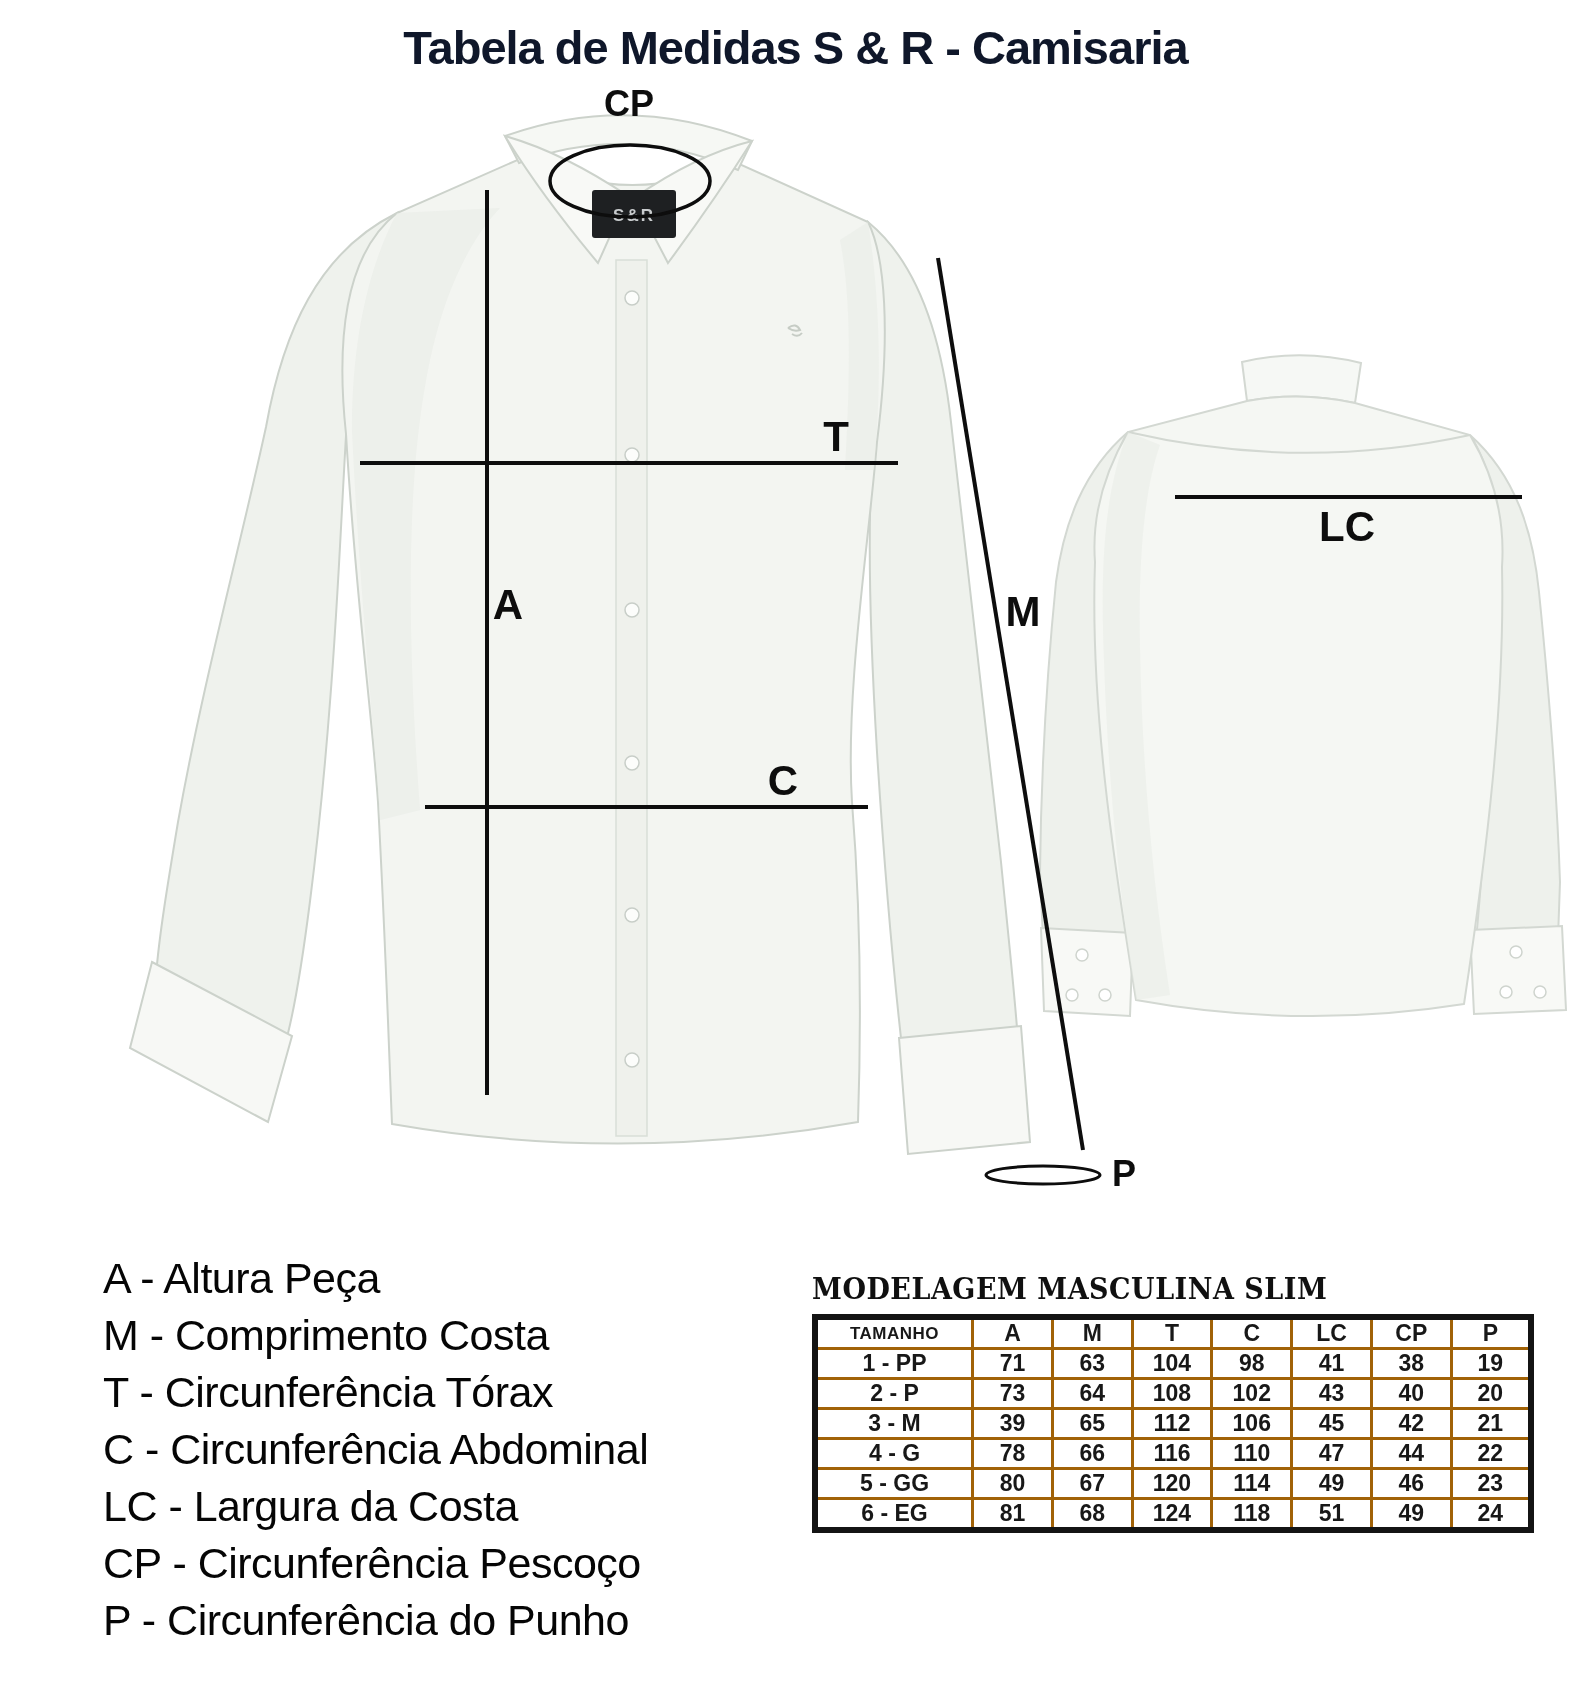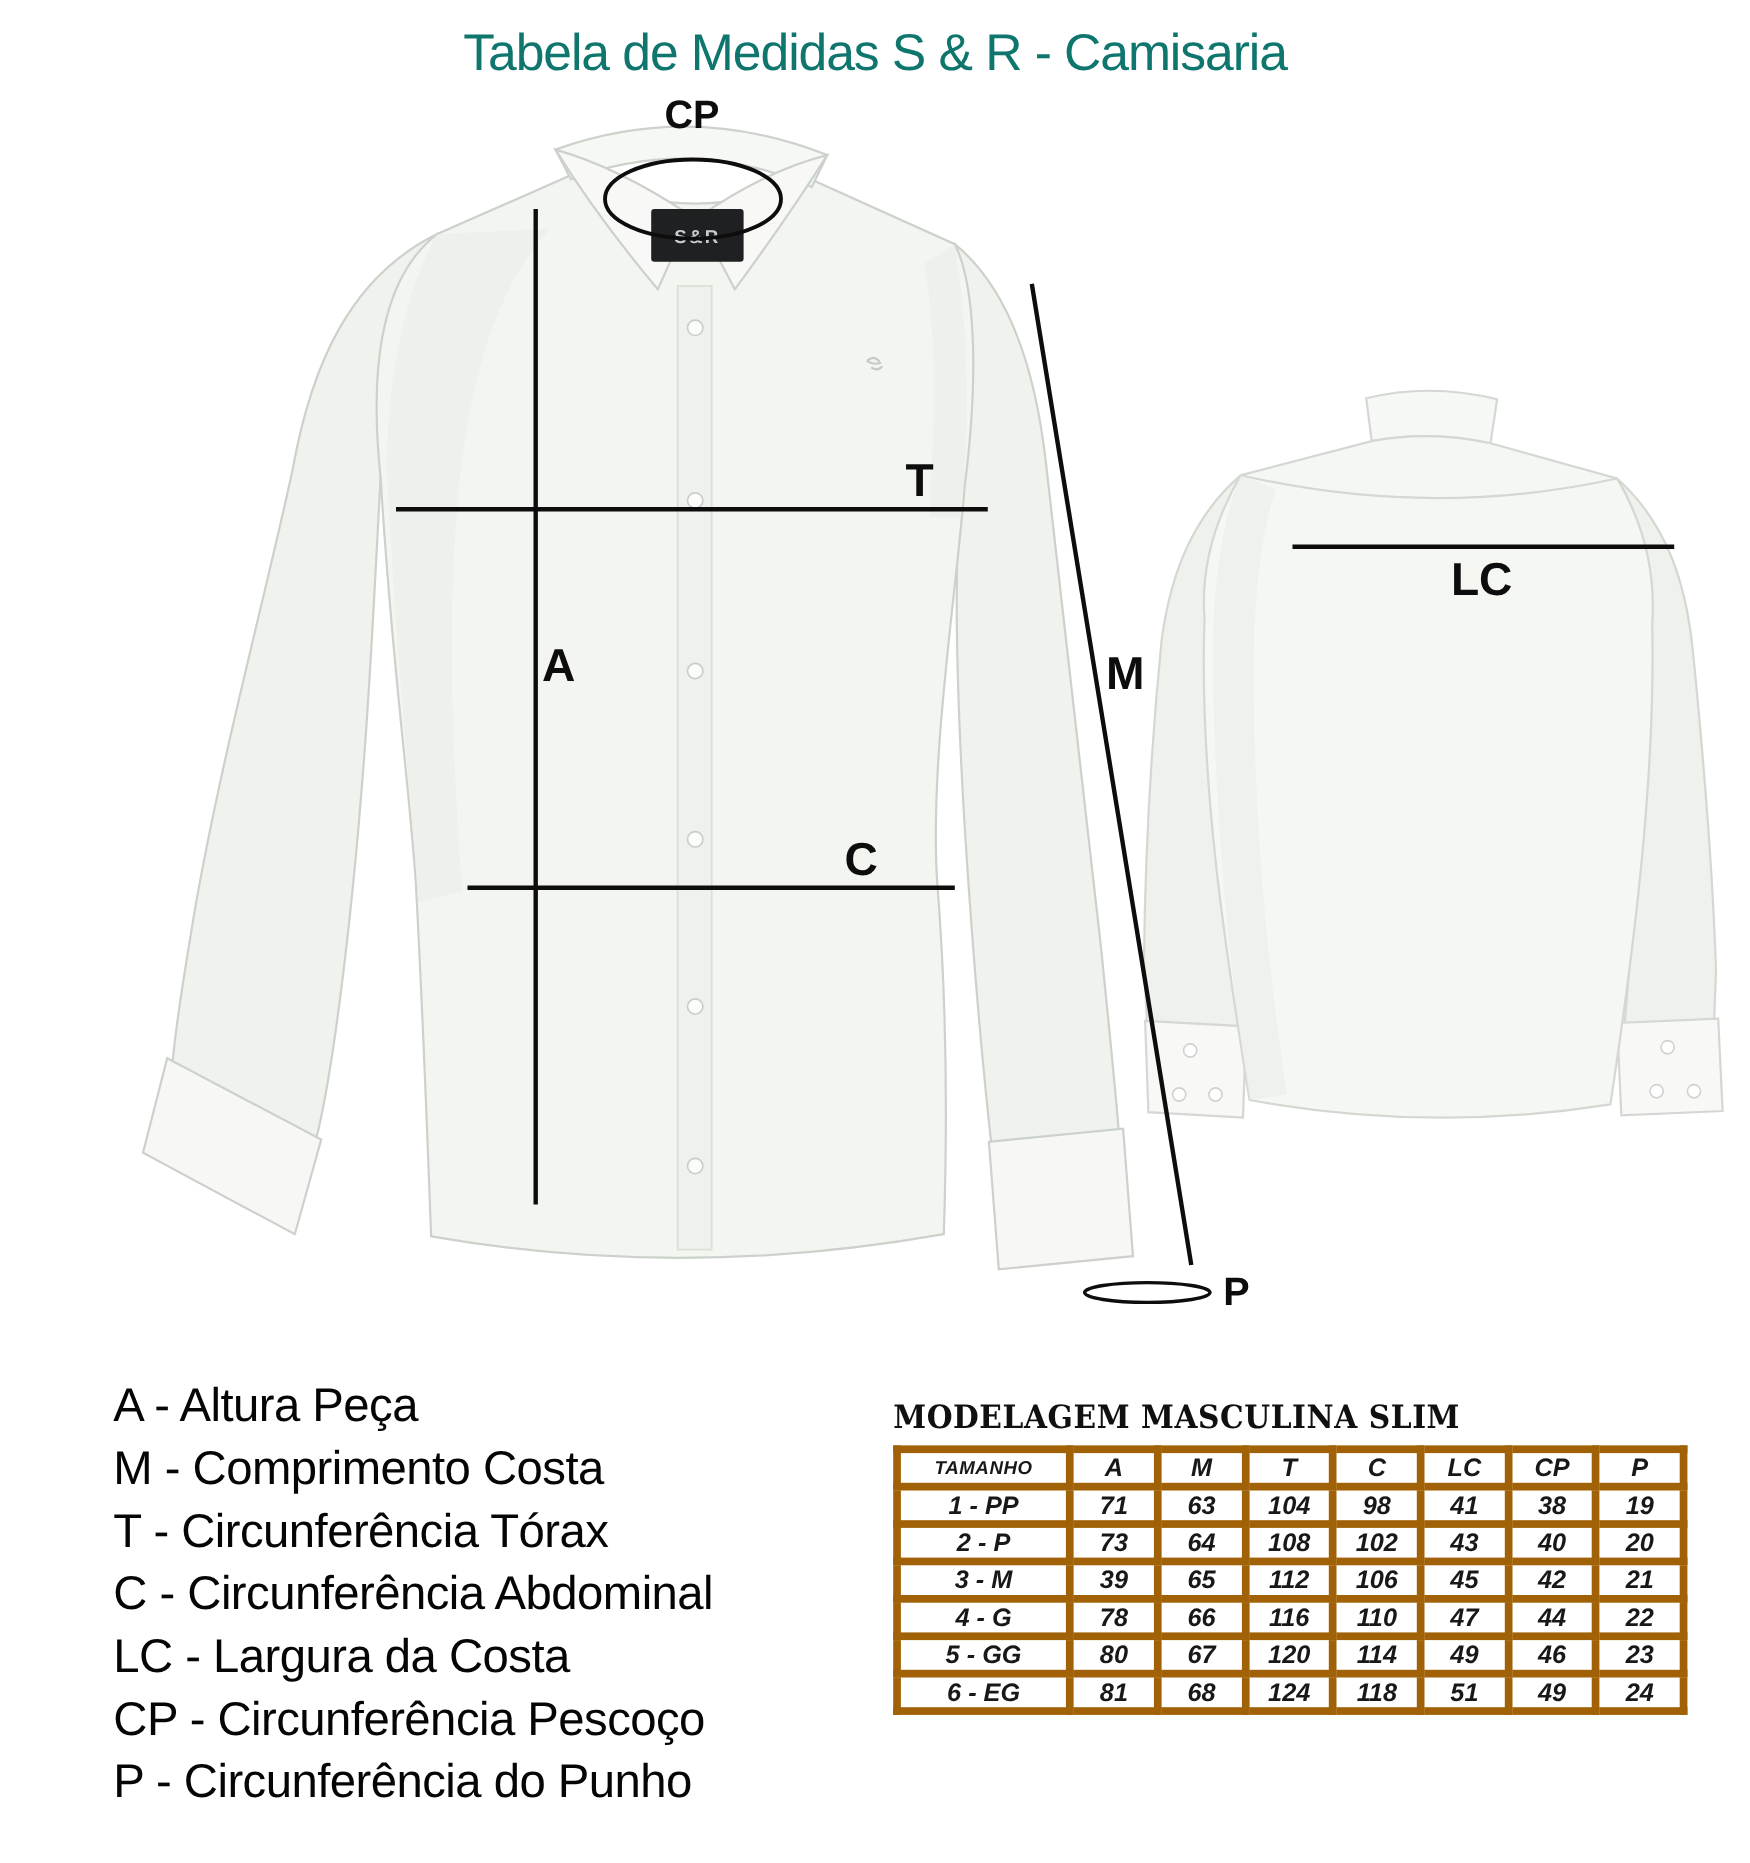--- a/index.html
+++ b/index.html
@@ -2,21 +2,21 @@
 <html><head>
 <meta charset="utf-8">
 <style>
   html,body{margin:0;padding:0;background:#ffffff;}
   .page{
     position:relative;width:1591px;height:1694px;background:#ffffff;
     font-family:"Liberation Sans",sans-serif;color:#000;overflow:hidden;
   }
   .page-title{
     position:absolute;top:20px;left:0;width:100%;text-align:center;
-    font-size:47px;font-weight:normal;letter-spacing:-1px;color:#0f766e;
+    font-size:47px;font-weight:bold;letter-spacing:-1px;color:#0f172a;
   }
   .diagram-svg{position:absolute;left:0;top:0;width:1591px;height:1694px;}
   .measure-label{
     position:absolute;transform:translate(-50%,-50%);
     font-weight:bold;color:#0d0d0d;font-size:42px;line-height:1;
   }
   .measure-label.sm{font-size:36px;}
   .legend{
     position:absolute;left:103px;top:1250px;
     font-size:43px;line-height:57px;letter-spacing:-0.5px;color:#050505;
@@ -26,24 +26,23 @@
   .table-title{
     font-family:"DejaVu Serif",serif;font-weight:bold;font-size:27px;
     letter-spacing:0.5px;color:#101010;transform:scaleY(1.08);transform-origin:left top;
     white-space:nowrap;
   }
   table.sizes{
     border-collapse:collapse;table-layout:fixed;width:100%;
     margin-top:11px;border:6px solid #141414;background:#fff;
   }
   table.sizes td,table.sizes th{
-    border:7px solid #a16207;text-align:center;vertical-align:middle;
+    border:3px solid #a16207;text-align:center;vertical-align:middle;
     height:25px;padding:0;font-weight:bold;color:#181818;font-size:23px;
     font-family:"Liberation Sans",sans-serif;
-    font-style:italic;
   }
   table.sizes th.col-size{font-size:17px;letter-spacing:0.5px;}
   table.sizes col.c-size{width:22%;}
   table.sizes col.c-val{width:11.14%;}
 </style>
 </head>
 <body>
 
 <div class="page">
 

